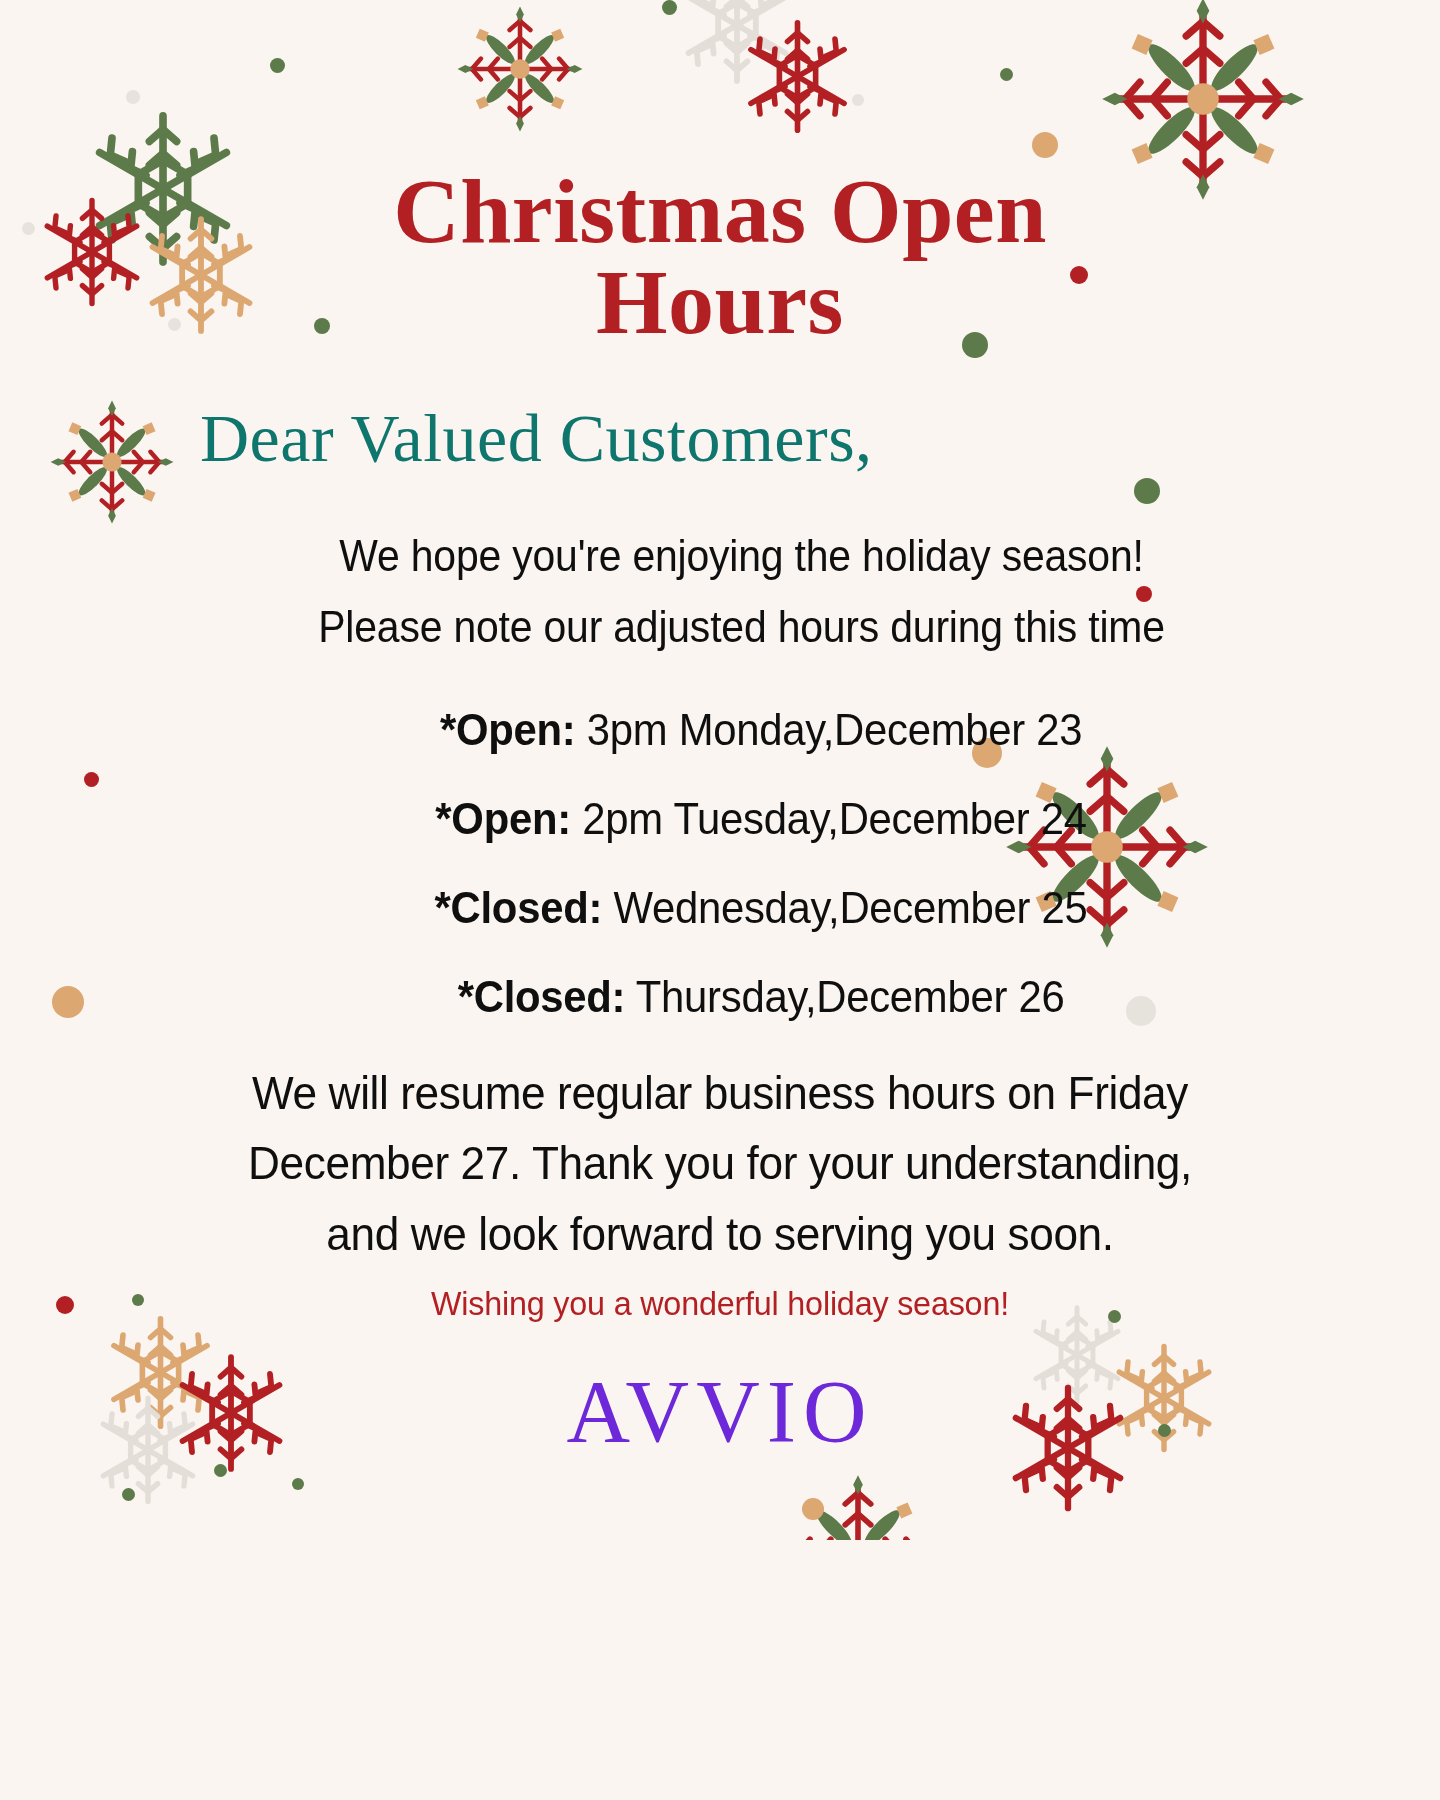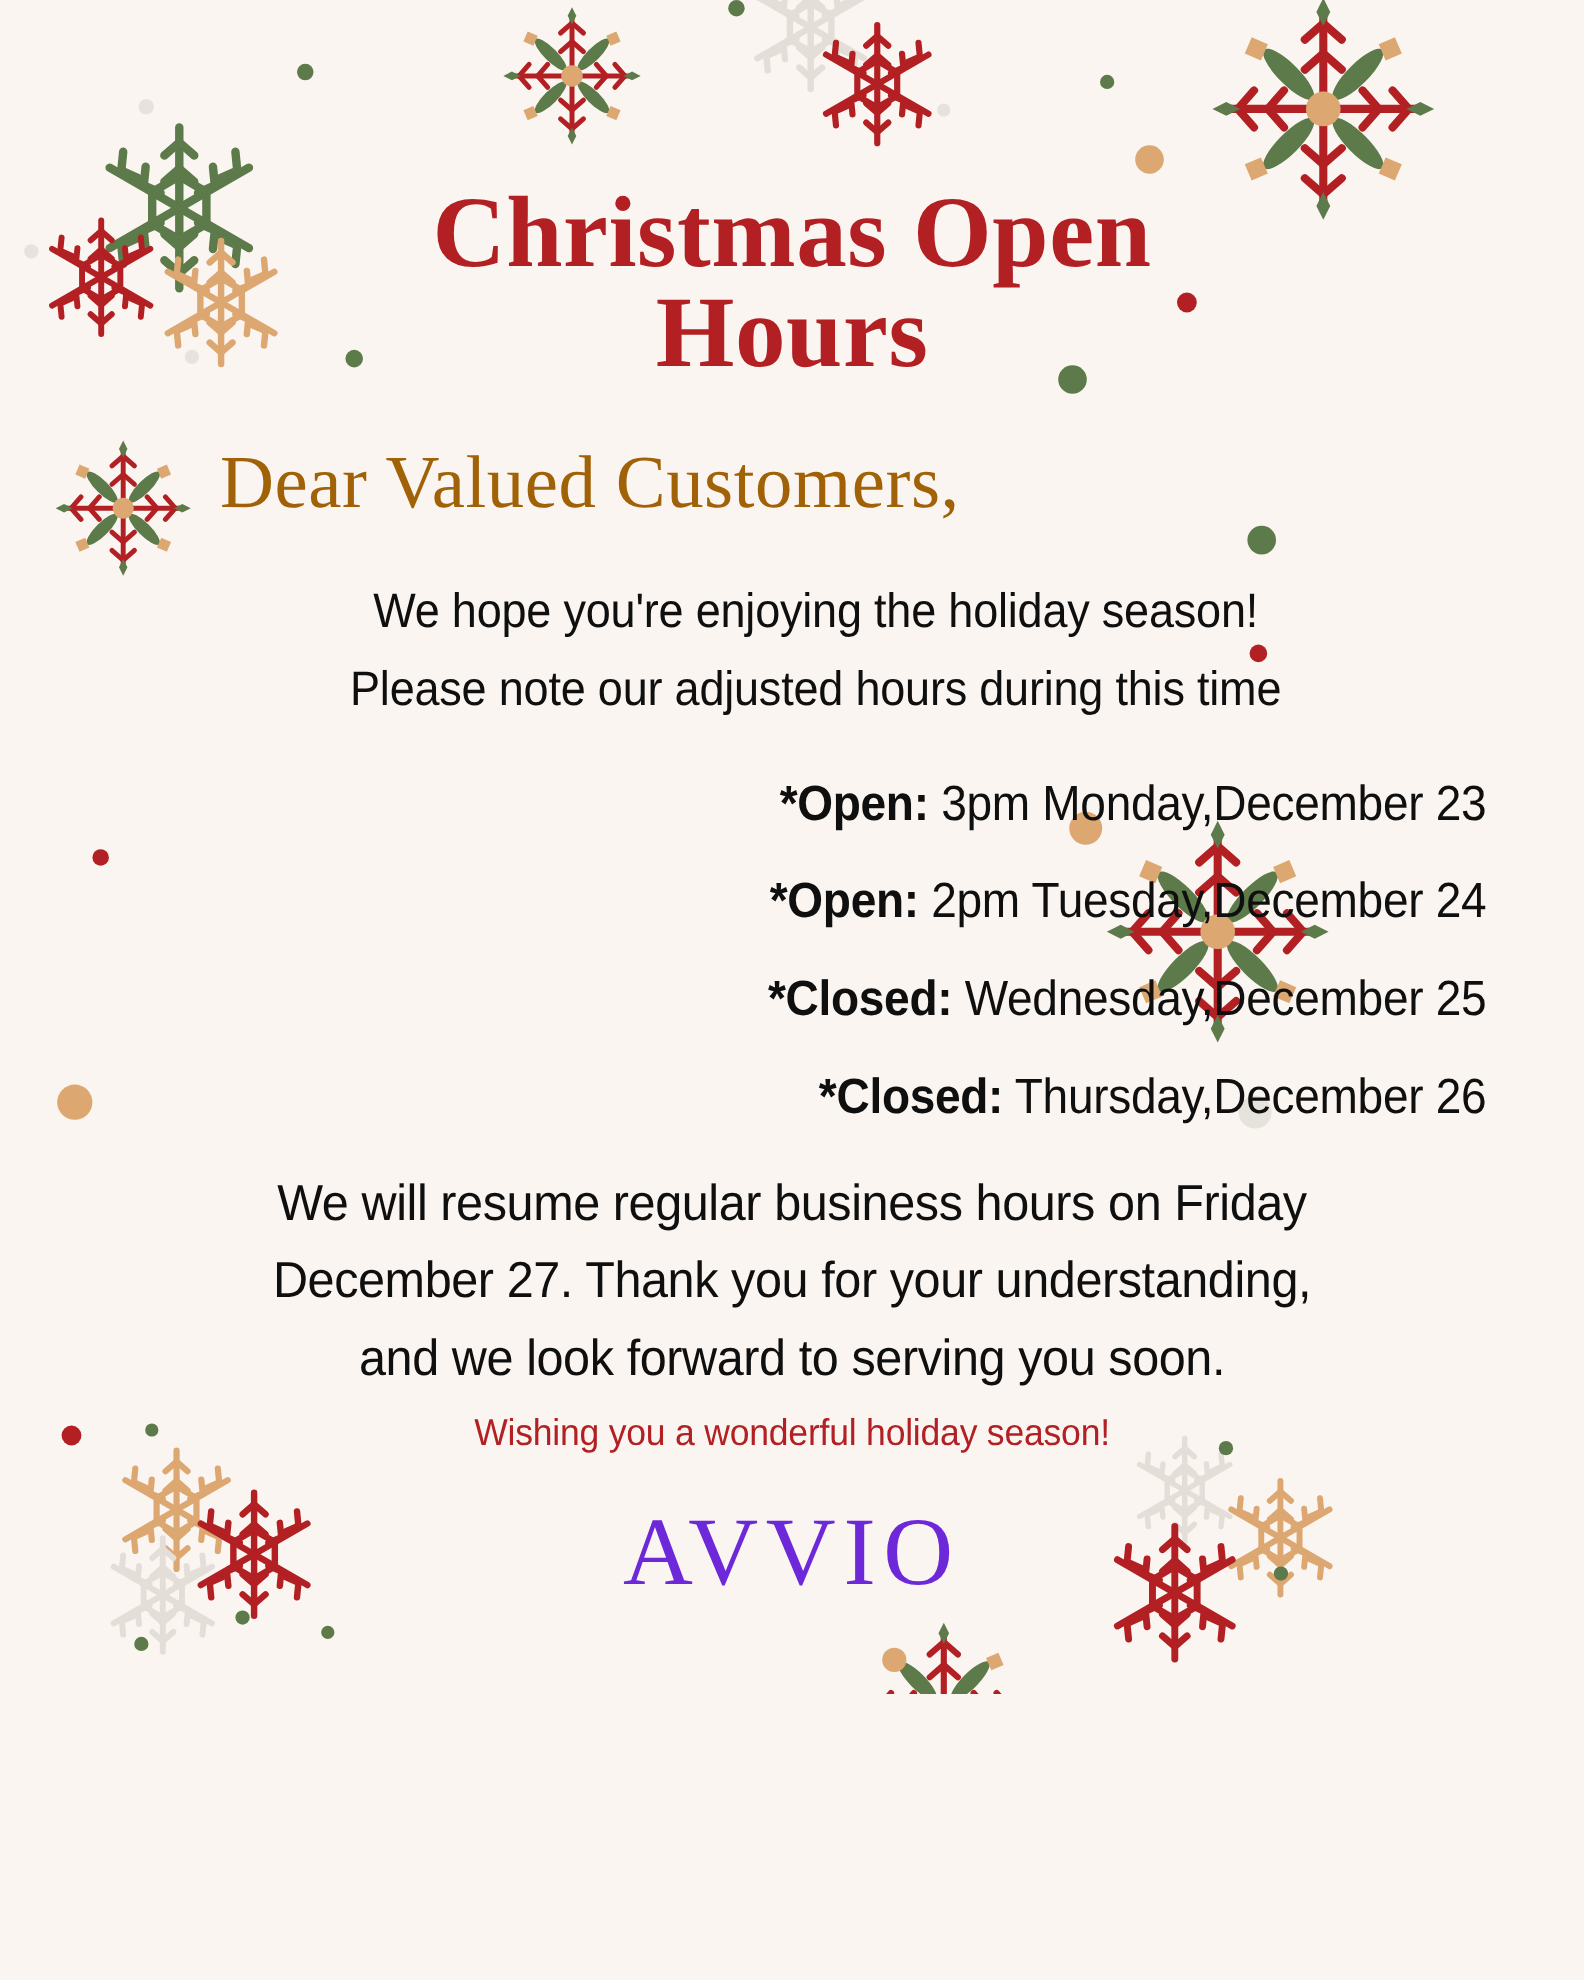--- a/index.html
+++ b/index.html
@@ -22,40 +22,40 @@
     font-size:92px;line-height:0.99;
     color:#b32024;letter-spacing:.5px;
     z-index:5;
   }
   .title .l2{display:block;text-align:center;}
 
   .salutation{
     position:absolute;left:200px;top:404px;
     font-family:"Liberation Serif", serif;
     font-size:68px;line-height:1;
-    color:#a16207;letter-spacing:.5px;
+    color:#0f766e;letter-spacing:.5px;
     z-index:5;
   }
 
   .body-block{
     position:absolute;left:0;right:0;top:520px;
     z-index:5;text-align:center;
     color:#111;
     margin-left:43px;
   }
   .intro{
     font-size:44px;line-height:1.62;
     letter-spacing:-.2px;
     transform:scaleX(.93);
     color:#0f0f0f;
   }
 
   .hours{
     margin-top:22px;
-    text-align:right;
+    text-align:center;
     padding-left:128px;
   }
   .hours .row{
     font-size:45px;line-height:1.98;
     letter-spacing:-.3px;
     color:#0f0f0f;
     white-space:nowrap;
     transform:scaleX(.93);
     transform-origin:left center;
   }

